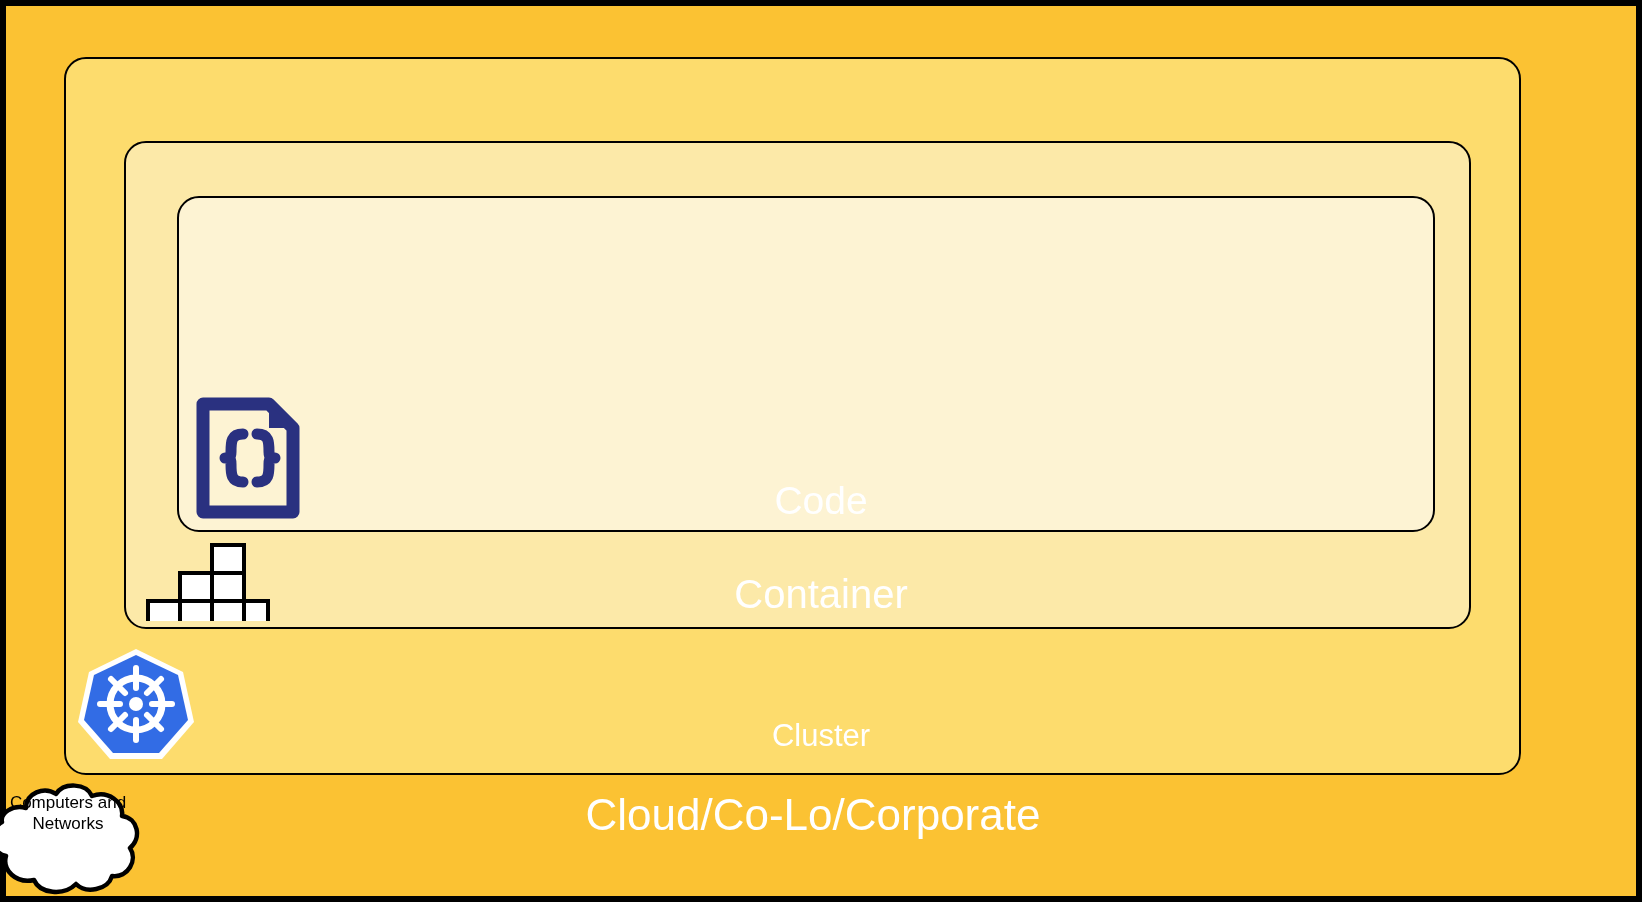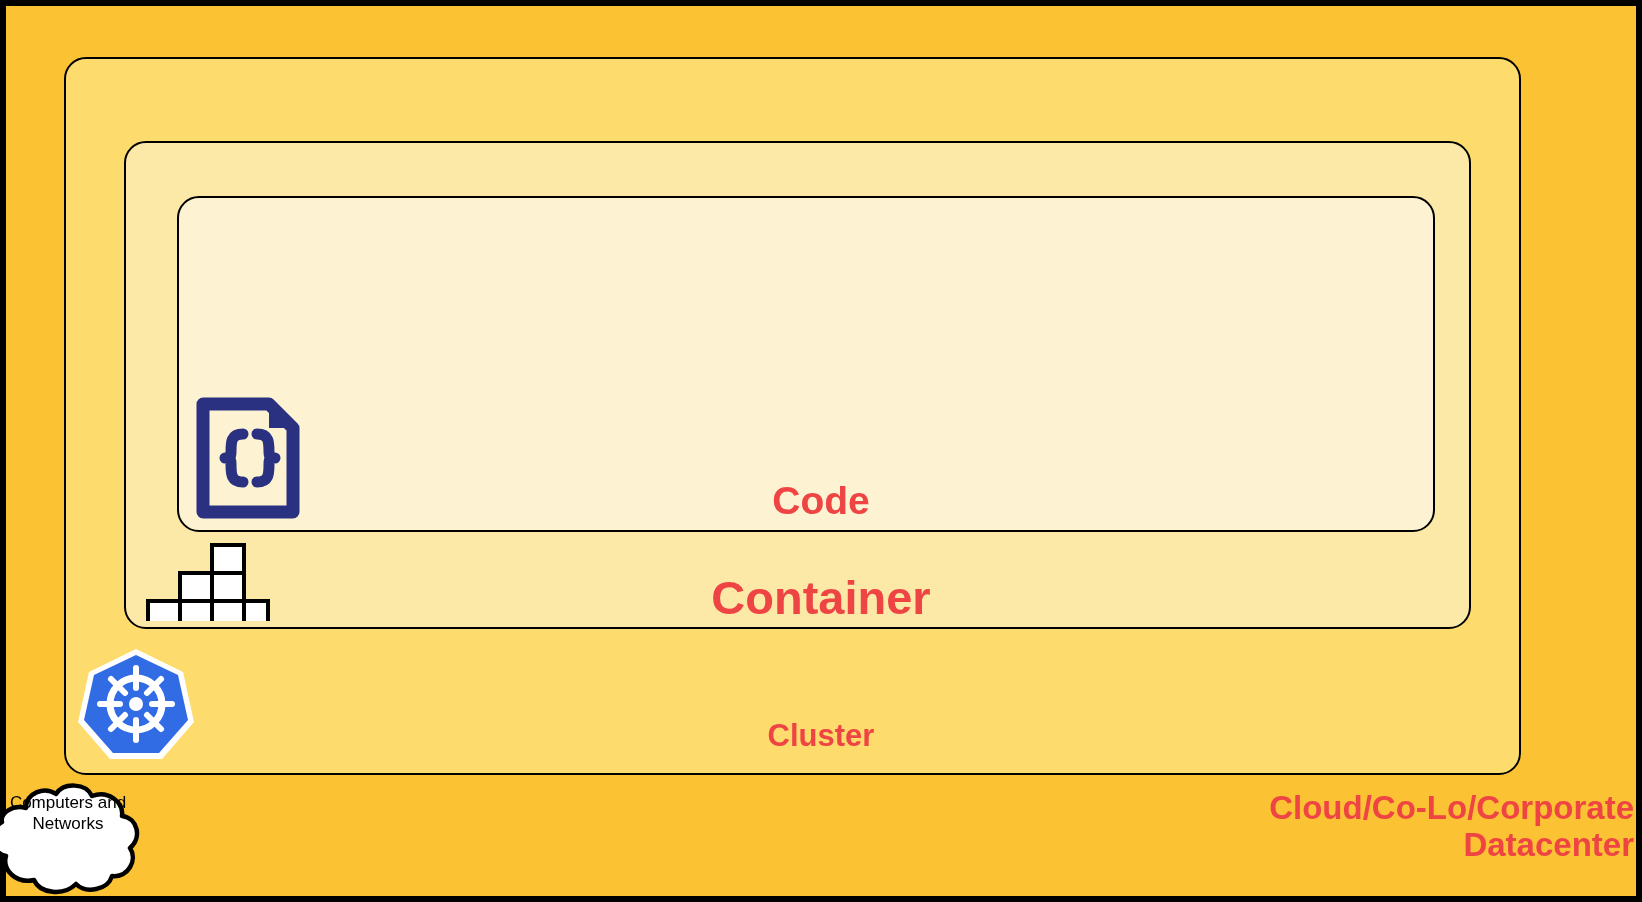--- a/index.html
+++ b/index.html
@@ -61,57 +61,56 @@
     top: 194px;
     width: 1258px;
     height: 336px;
     background: #FDF3D3;
     border-radius: 22px;
   }
 
   
   .layer-label {
     position: absolute;
-    color: #ef4444;
+    color: #ffffff;
     text-align: center;
     white-space: nowrap;
-    font-weight: 700;
+    font-weight: 400;
     line-height: 1.0;
   }
 
   .label-code {
     left: 0;
     right: 0;
     top: 481px;
     font-size: 39px;
   }
 
   .label-container {
     left: 0;
     right: 8px;
     top: 574px;
-    font-size: 47px;
+    font-size: 40px;
     margin-left: 8px;
   }
 
   .label-cluster {
     left: 0;
     right: 0;
     top: 720px;
     font-size: 31px;
   }
 
   .label-datacenter {
     left: 0;
-    right: 8px;
+    right: 16px;
     top: 790px;
-    font-size: 33px;
+    font-size: 44px;
     line-height: 1.12;
     white-space: normal;
-    text-align: right;
   }
 
   
   .icon-code {
     position: absolute;
     left: 191px;
     top: 394px;
     width: 112px;
     height: 128px;
   }
@@ -235,16 +234,15 @@
   </div>
 
   <div class="layer-label label-code">Code</div>
 
   <div class="layer-label label-container">Container</div>
 
   <div class="layer-label label-cluster">Cluster</div>
 
   <div class="layer-label label-datacenter">
     <div>Cloud/Co-Lo/Corporate</div>
-    <div>Datacenter</div>
   </div>
 
 </div>
 
 </body></html>

